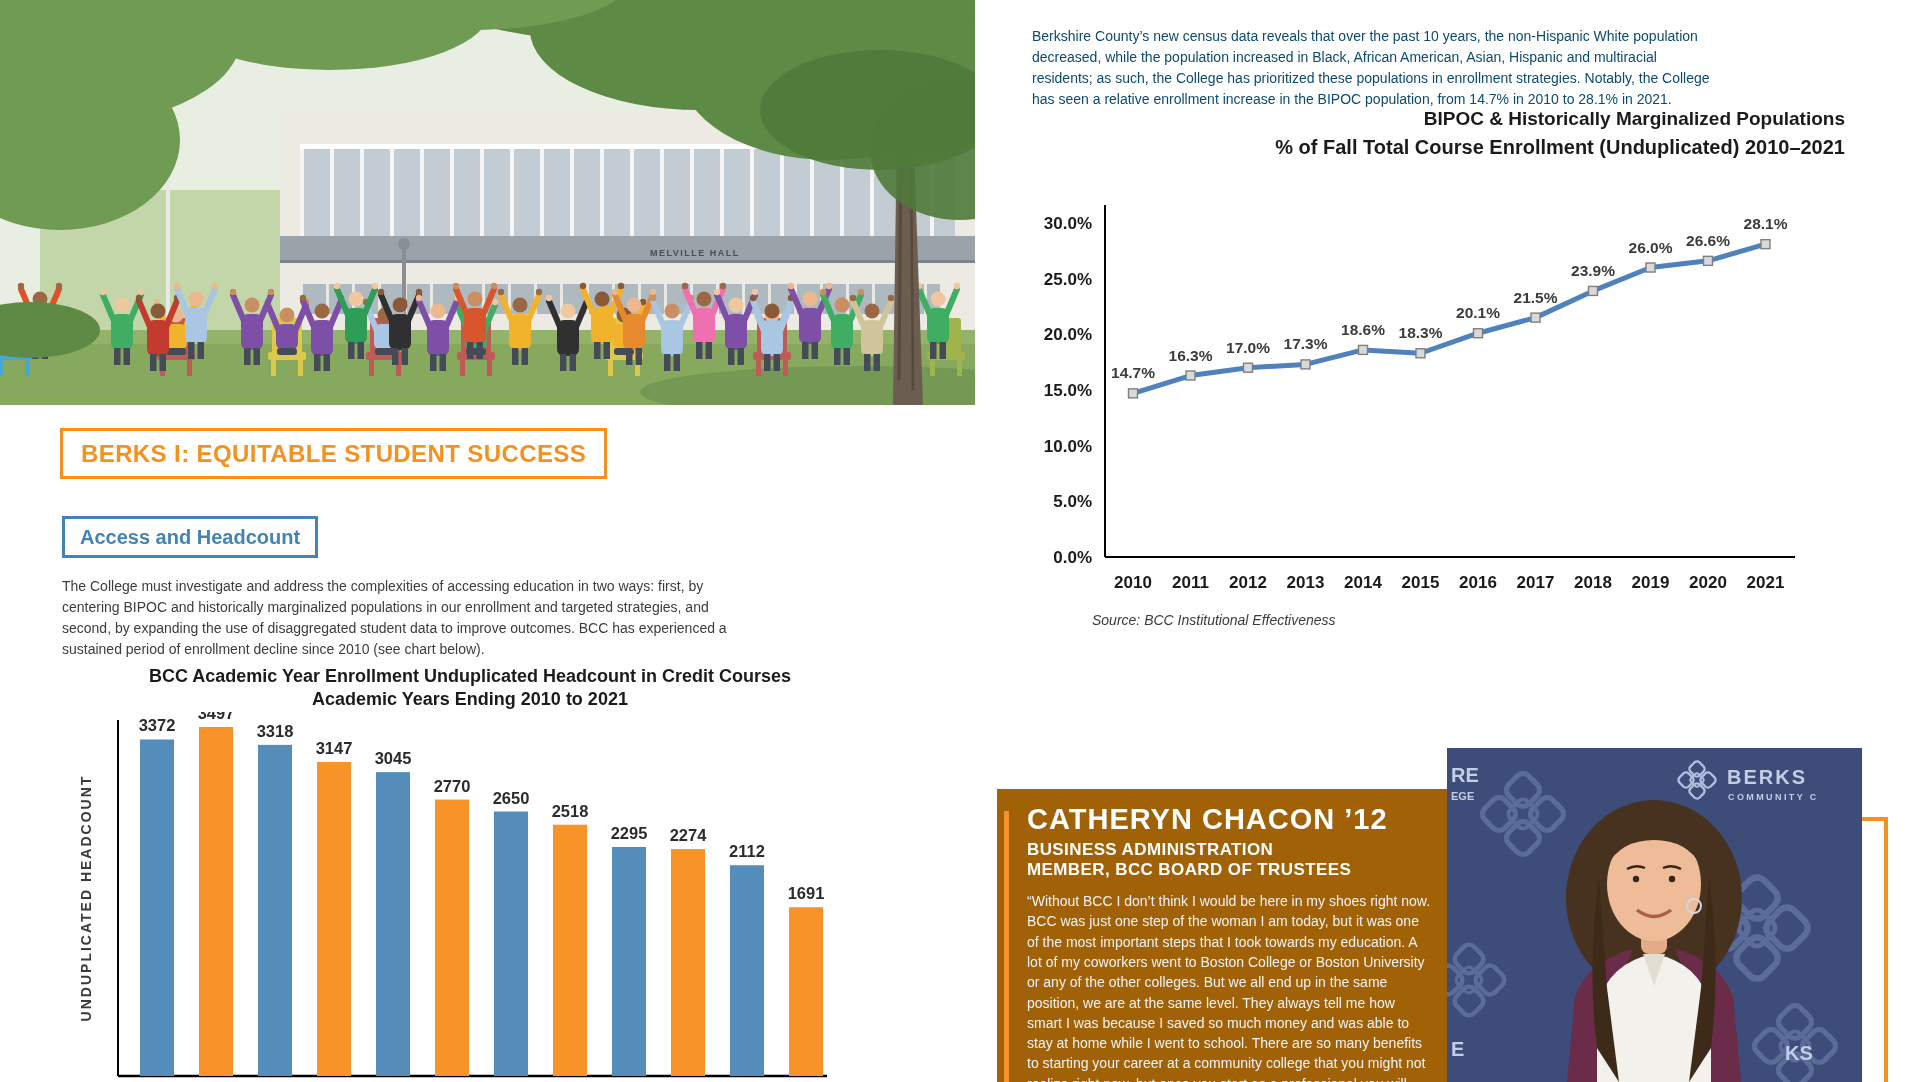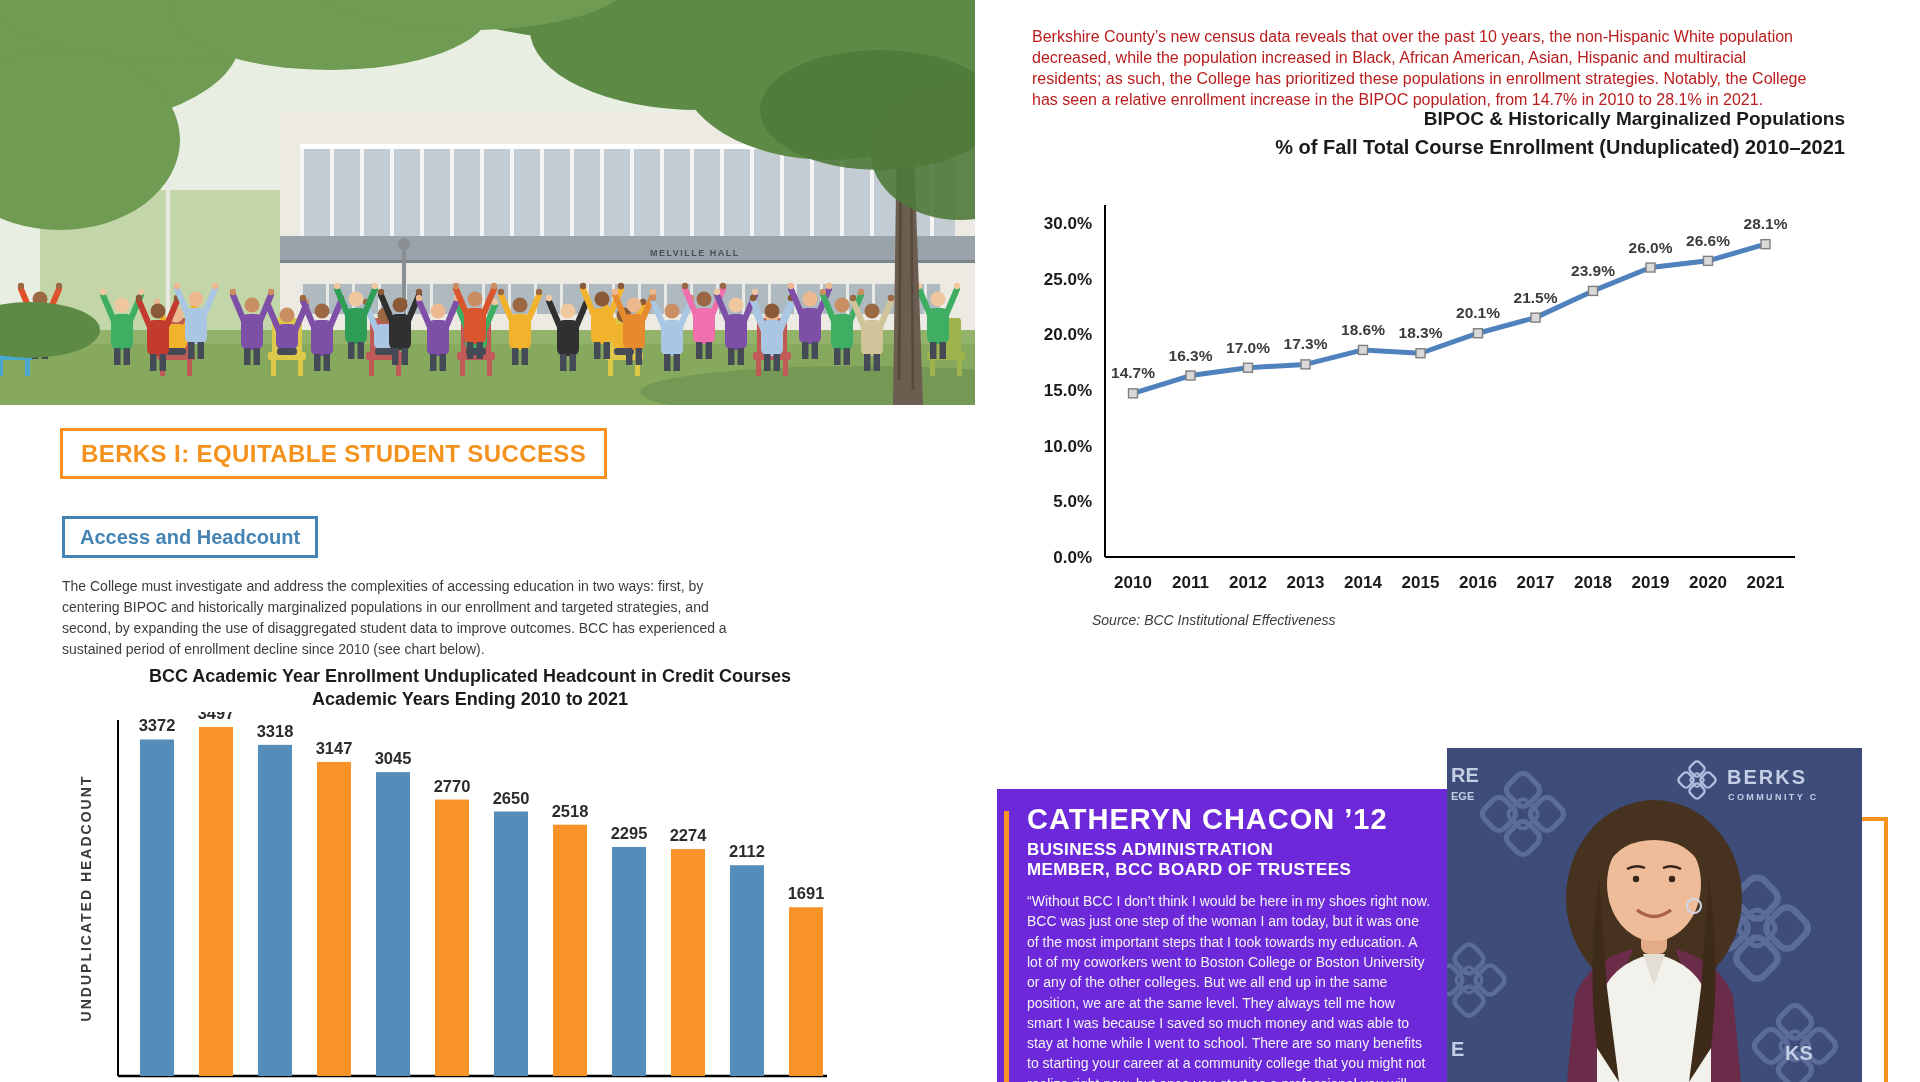--- a/index.html
+++ b/index.html
@@ -3,21 +3,21 @@
 <meta charset="utf-8">
 <style>
   html,body{margin:0;padding:0;background:#ffffff;}
   .page{position:relative;width:1920px;height:1082px;background:#fff;overflow:hidden;
         font-family:"Liberation Sans",sans-serif;color:#3f3f3f;}
 
   
   .campus-photo{position:absolute;left:0;top:0;width:975px;height:405px;overflow:hidden;background:#fca5a5;}
 
   
-  .right-intro{position:absolute;left:1032px;top:26px;width:720px;font-size:16px;line-height:21px;color:#b91c1c;}
+  .right-intro{position:absolute;left:1032px;top:26px;width:720px;font-size:14px;line-height:21px;color:#0c4a6e;}
   .text-line{white-space:nowrap;}
 
   
   .lc-title{position:absolute;left:1065px;top:108px;width:780px;text-align:right;color:#1b1b1b;}
   .lc-title .t1{font-size:19px;font-weight:700;}
   .lc-title .t2{font-size:20px;font-weight:700;margin-top:6px;}
   .lc-svg{position:absolute;left:1040px;top:190px;}
   .lc-tick{font-size:17px;font-weight:700;fill:#1a1a1a;}
   .lc-label{font-size:15.5px;font-weight:600;fill:#3c3c3c;}
   .lc-year{font-size:17px;font-weight:700;fill:#1a1a1a;}
@@ -33,21 +33,21 @@
   
   .bc-title{position:absolute;left:85px;top:666px;width:770px;text-align:center;color:#1b1b1b;}
   .bc-title .t1{font-size:18px;font-weight:700;}
   .bc-title .t2{font-size:18px;font-weight:700;margin-top:2px;}
   .bc-svg{position:absolute;left:55px;top:712px;}
   .bar-label{font-size:16.5px;font-weight:700;fill:#2b2b2b;}
   .bc-ylabel{position:absolute;left:-62px;top:888px;width:300px;height:20px;text-align:center;
              transform:rotate(-90deg);font-size:14px;font-weight:700;letter-spacing:2px;color:#3a3a3a;white-space:nowrap;}
 
   
-  .testimonial{position:absolute;left:997px;top:789px;width:450px;height:293px;background:#6d28d9;overflow:hidden;}
+  .testimonial{position:absolute;left:997px;top:789px;width:450px;height:293px;background:#a16207;overflow:hidden;}
   .testimonial .accent{position:absolute;left:7px;top:22px;width:5px;height:400px;background:#f79329;}
   .testimonial .inner{position:absolute;left:30px;top:14px;width:405px;color:#ffffff;}
   .testimonial .name{font-size:29px;font-weight:700;letter-spacing:1px;white-space:nowrap;}
   .testimonial .role{font-size:17px;font-weight:700;letter-spacing:.4px;line-height:1.18;margin-top:4px;}
   .testimonial .quote{font-size:14px;line-height:1.45;margin-top:11px;color:#f2f3f7;}
 
   
   .portrait{position:absolute;left:1447px;top:748px;width:415px;height:334px;background:#3e4c7a;overflow:hidden;}
   .pt-frag{fill:#c3cde4;font-weight:700;}
 

